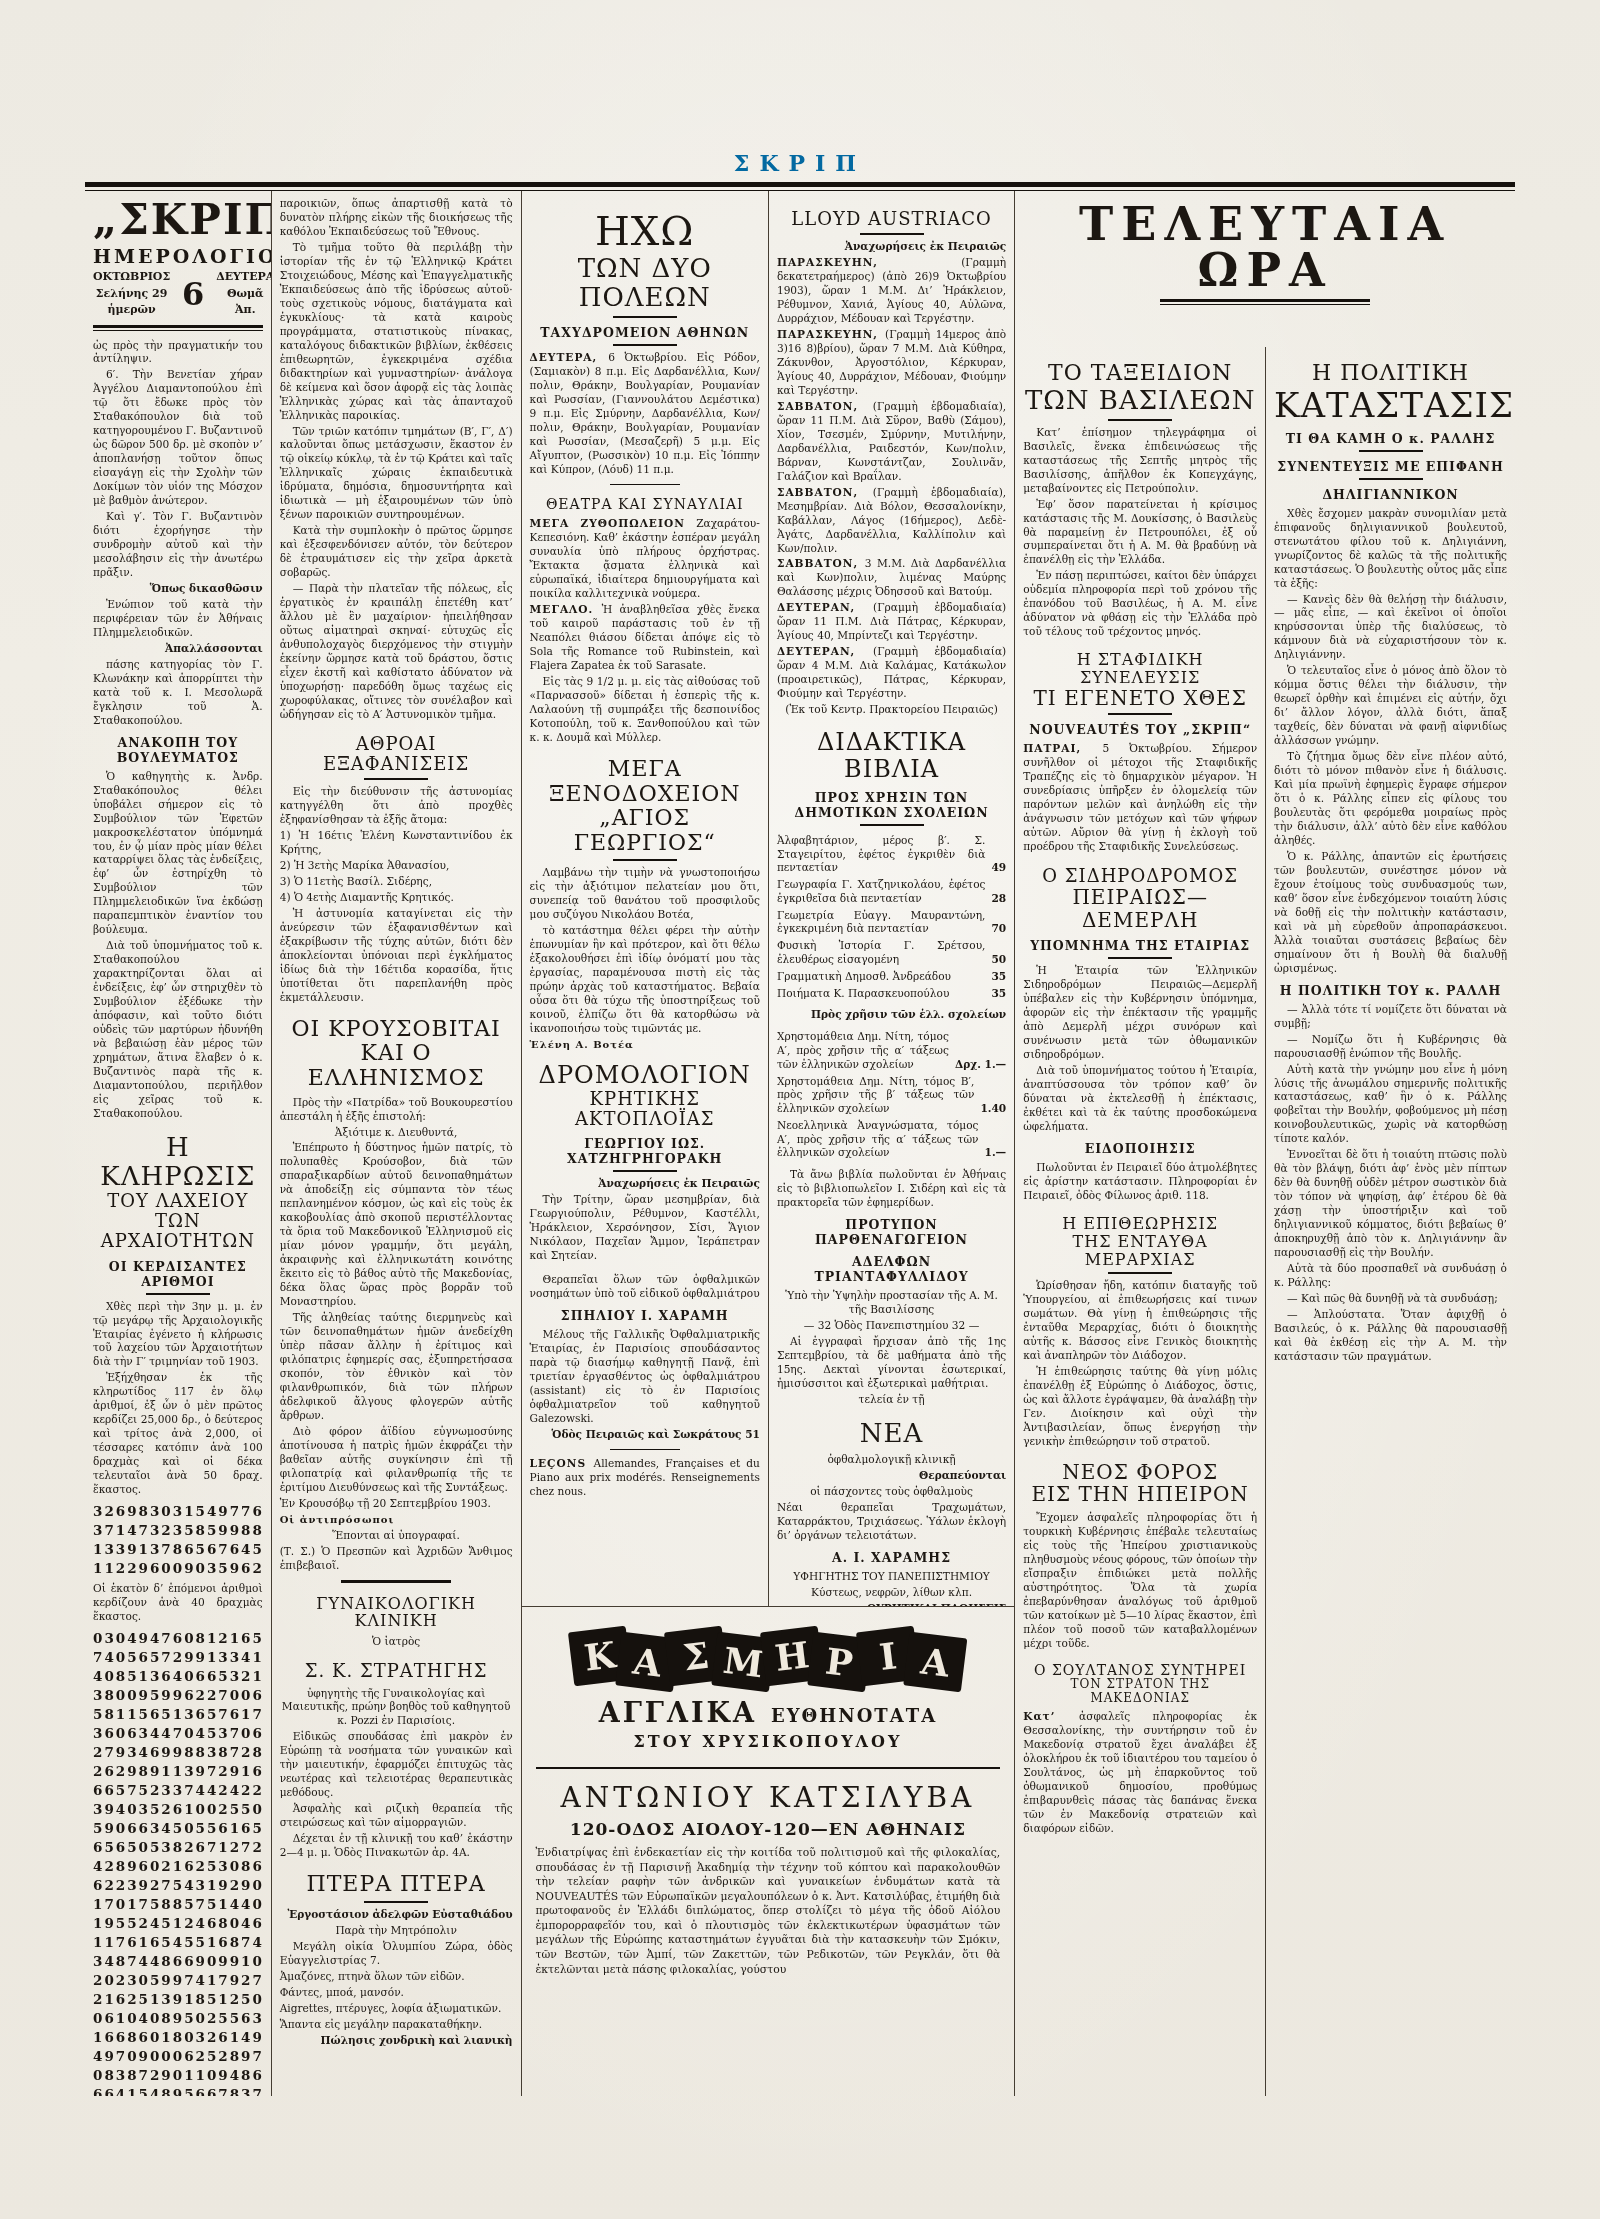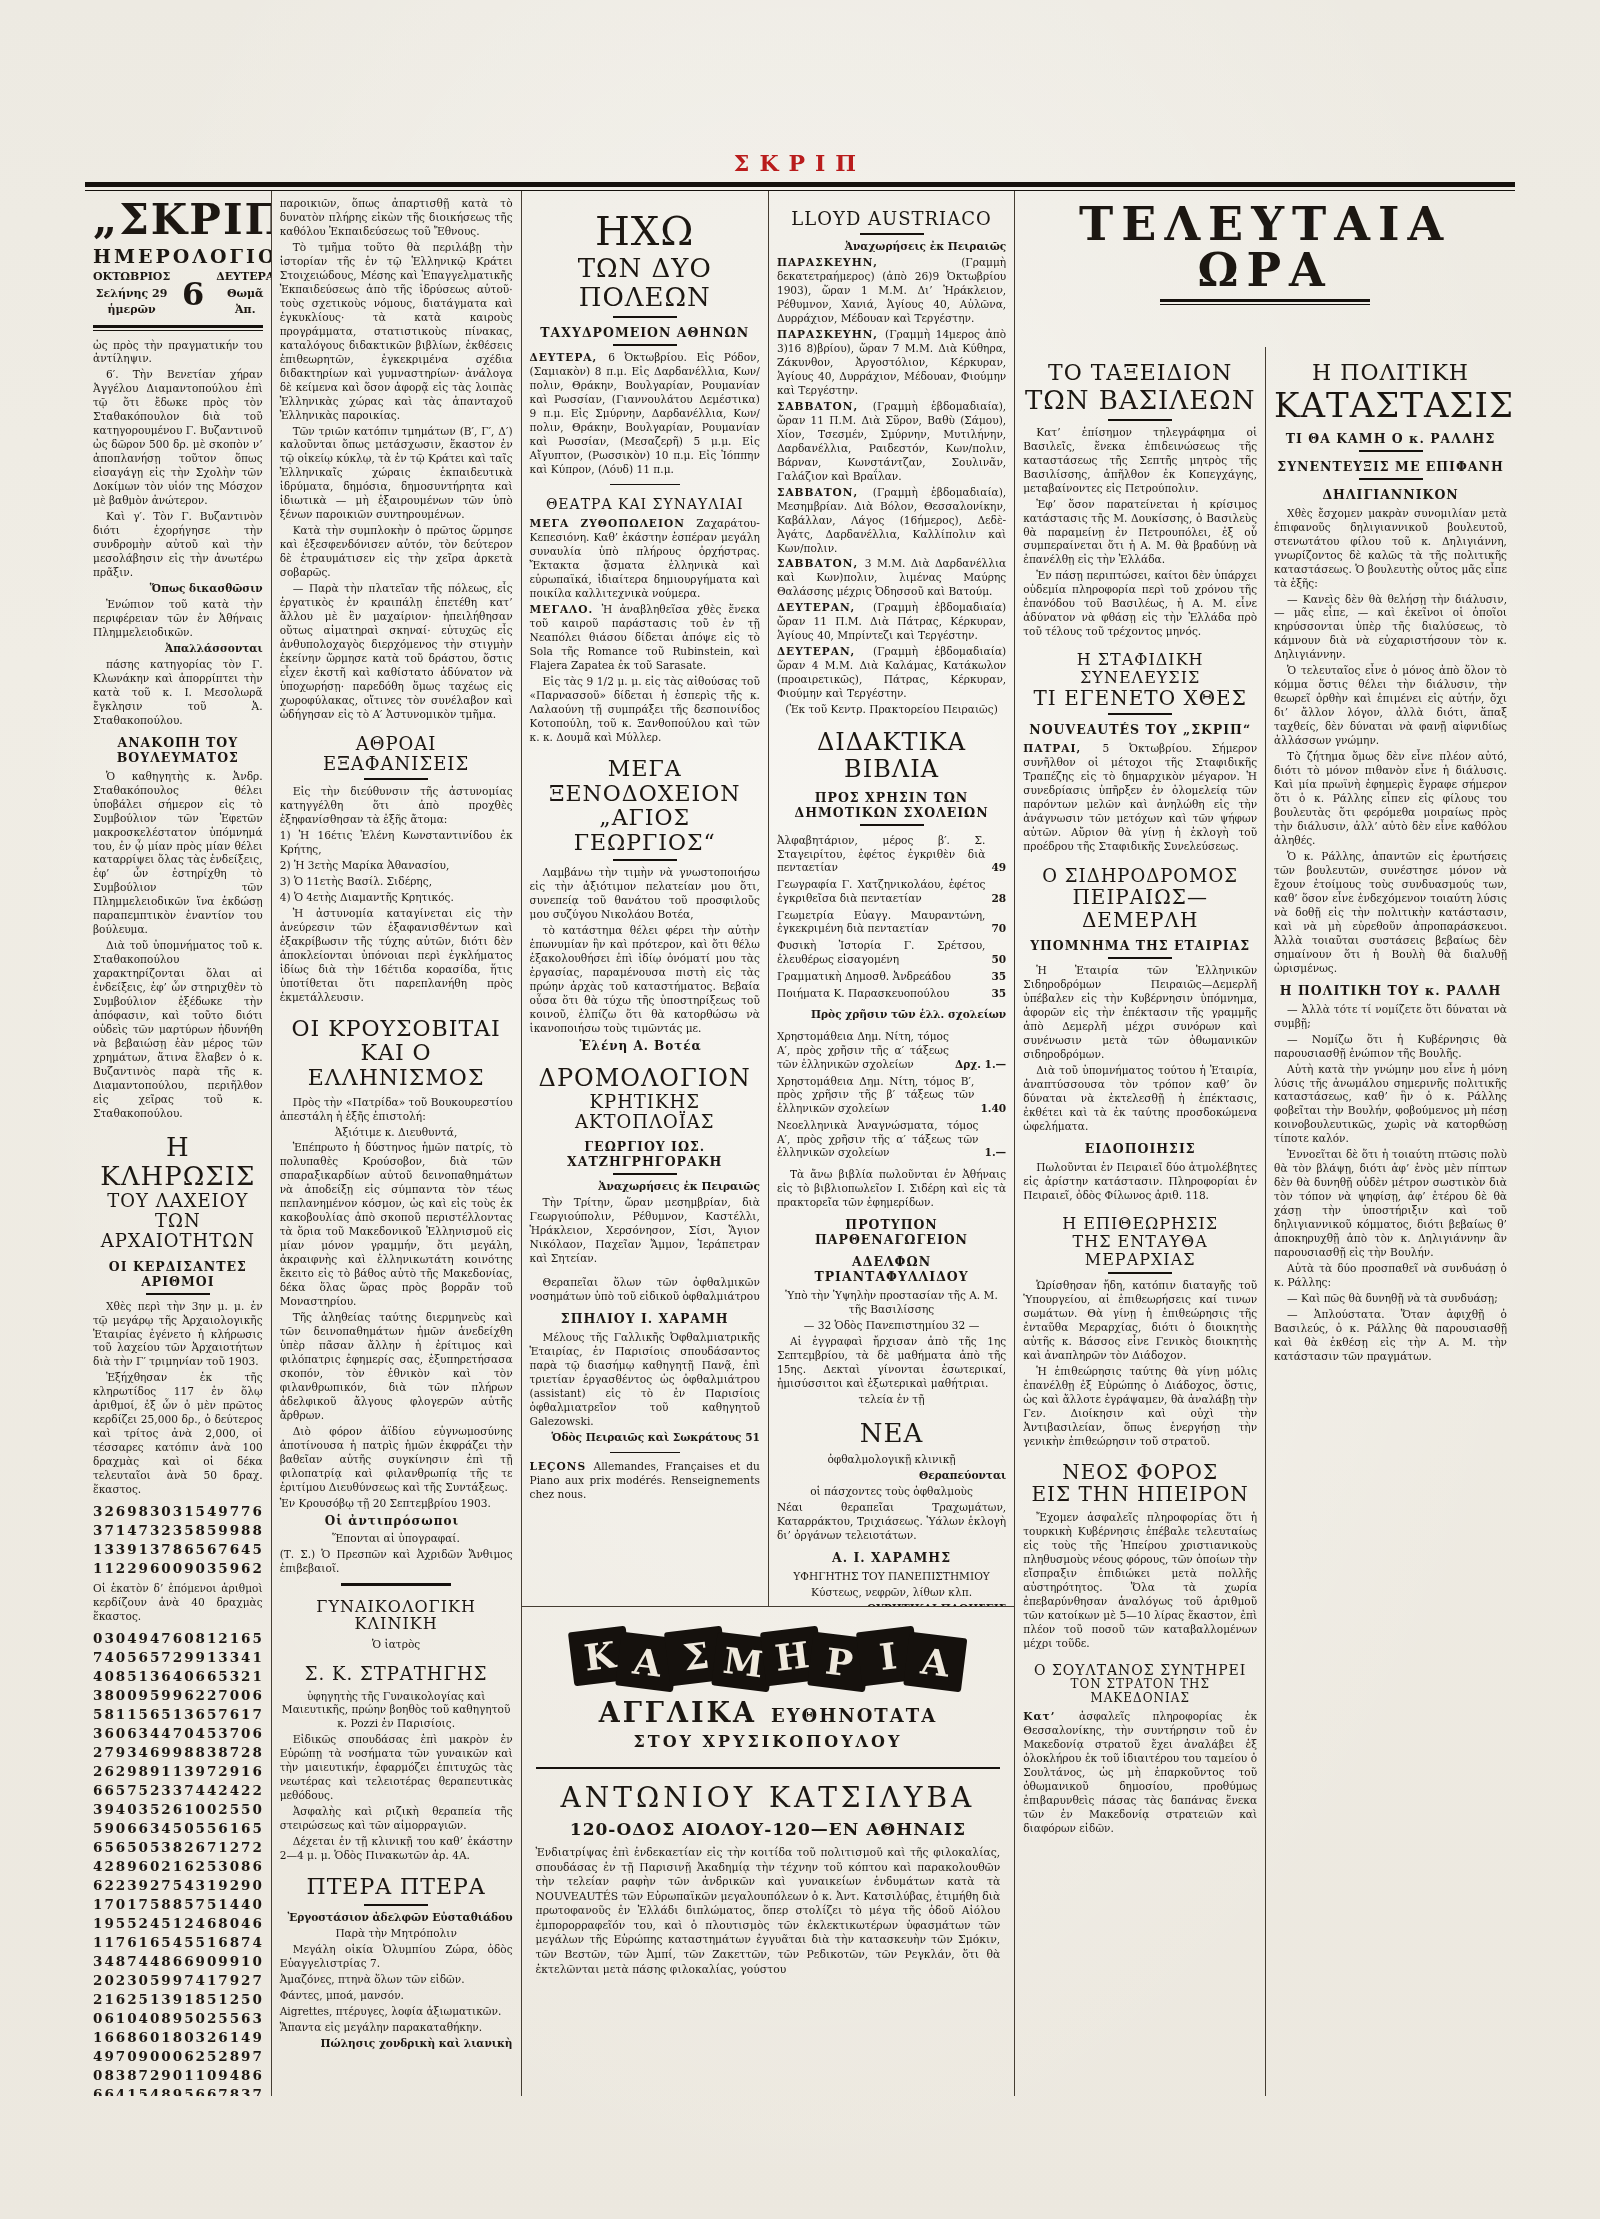--- a/index.html
+++ b/index.html
@@ -7,21 +7,21 @@
     width:1600px;height:2219px;margin:0 auto;position:relative;
     background:
       radial-gradient(ellipse at 50% 40%, rgba(255,255,255,.5), rgba(0,0,0,0) 70%),
       linear-gradient(180deg,#edeae2 0%,#f0ede5 30%,#ece8df 100%);
     color:#1c1712;
     font-family:"DejaVu Serif","Liberation Serif",serif;
     overflow:hidden;
   }
   .sheet{position:absolute;left:0;top:0;right:0;bottom:0;padding:150px 85px 0 85px;}
   
-  .runhead{text-align:center;font-weight:bold;font-size:22px;letter-spacing:10px;color:#b91c1c;}
+  .runhead{text-align:center;font-weight:bold;font-size:22px;letter-spacing:10px;color:#0369a1;}
   .toprule{border-top:5px solid #15110d;border-bottom:1px solid #15110d;height:3px;margin-top:6px;}
   
   .cols{display:flex;align-items:stretch;height:1905px;margin-top:0;}
   .col{overflow:hidden;padding:6px 8px 0 8px;box-sizing:border-box;}
   .col+.col,.wrap+.wrap,.subcol+.subcol,.wrap{border-left:1px solid #453d32;}
   .c1{width:13%;}
   .c2{width:17.5%;}
   .wrap.mid{width:34.5%;padding:0;display:flex;flex-direction:column;}
   .wrap.right{width:35%;padding:0;display:flex;flex-direction:column;gap:36px;}
   .mid-top{display:flex;height:1415px;overflow:hidden;}
@@ -36,21 +36,21 @@
   .mast-row{display:flex;align-items:center;margin-top:2px;}
   .mast-cell{flex:1;text-align:center;font-size:11px;font-weight:bold;line-height:1.5;}
   .mast-day{flex:0 0 46px;font-size:32px;font-weight:bold;text-align:center;}
   .dblrule{border-top:3px solid #15110d;border-bottom:1px solid #15110d;height:2px;margin:6px 0 8px;}
   
   .p{font-size:10.6px;line-height:1.32;text-align:justify;text-indent:13px;margin:0 0 2px;}
   .p.ni{text-indent:0;}
   .p.ctr{text-align:center;text-indent:0;}
   .p.bld{font-weight:bold;text-align:right;text-indent:0;}
   .p b.lead{letter-spacing:1px;}
-  .sig{text-align:center;font-weight:bold;font-size:12px;margin:3px 8px 4px 0;letter-spacing:1px;}
+  .sig{text-align:left;font-weight:bold;font-size:10px;margin:3px 8px 4px 0;letter-spacing:1px;}
   .hl{text-align:center;font-weight:normal;margin:12px 0 5px;}
   .hl .ln{display:block;line-height:1.12;letter-spacing:1px;}
   .hl.undl::after,.h3.undl::after{content:"";display:block;width:64px;border-bottom:2px solid #15110d;margin:4px auto 0;}
   .h3{text-align:center;font-weight:bold;font-size:12.5px;letter-spacing:1px;margin:7px 0 5px;}
   .f12{font-size:12px;}.f14{font-size:14px;}
   .f16{font-size:16px;}.f18{font-size:18px;}.f20{font-size:20px;}.f22{font-size:22px;}
   .f24{font-size:24px;}.f26{font-size:26px;}
   .f34{font-size:34px;}.f40{font-size:40px;}
   .rule{border-top:1px solid #15110d;width:70px;margin:7px auto;}
   .rule.thick{border-top:3px solid #15110d;width:110px;}

